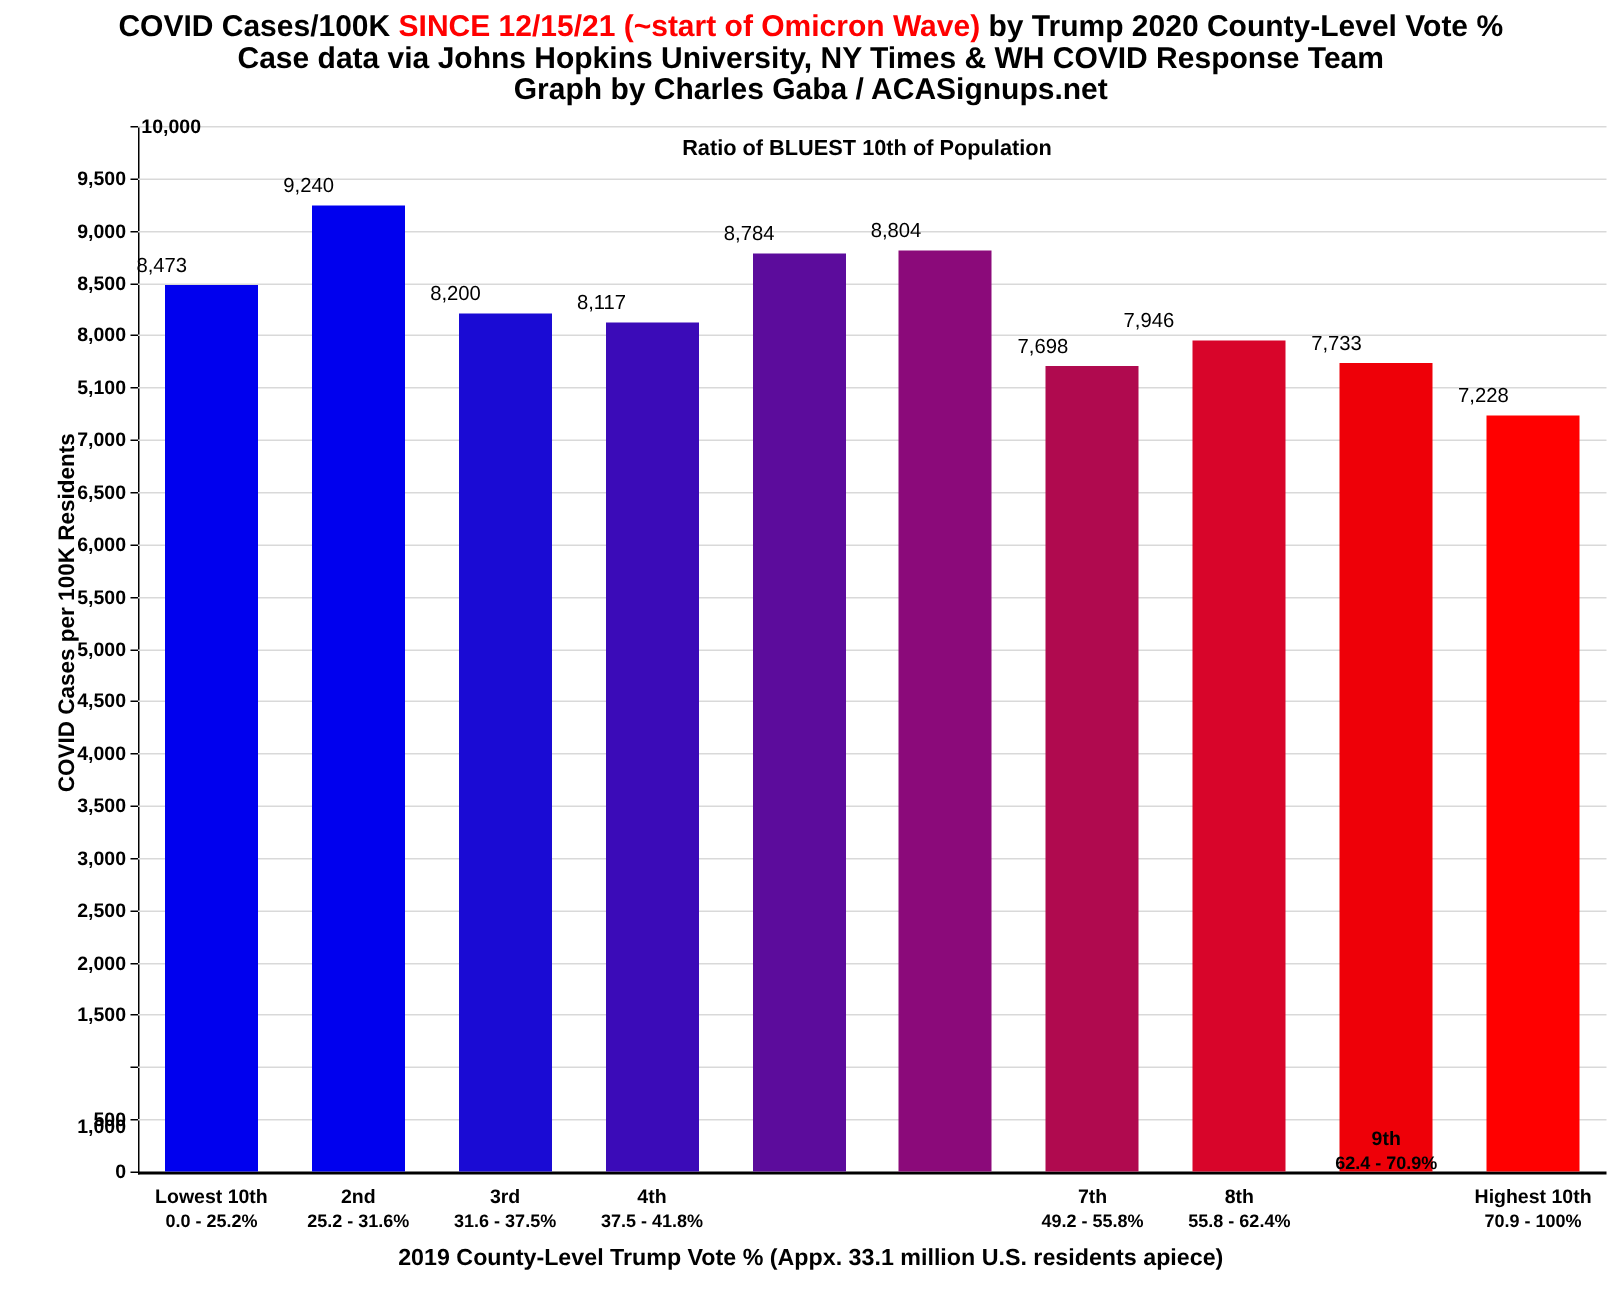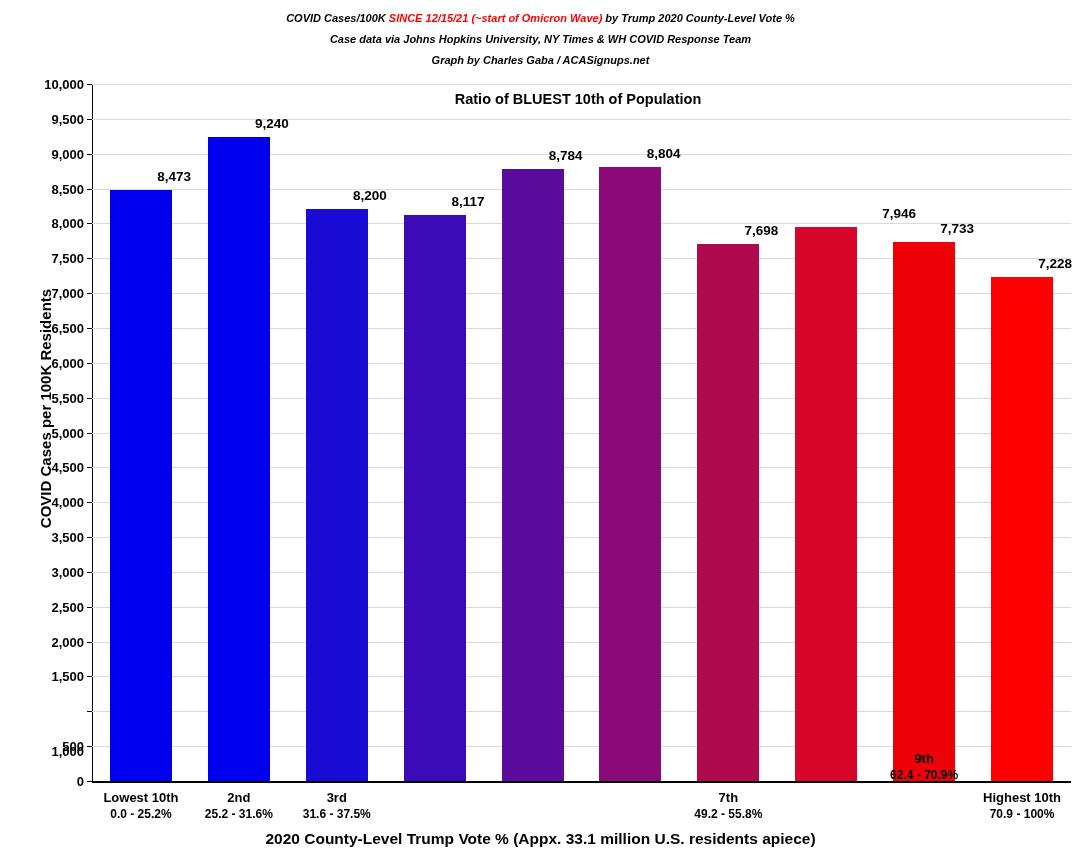--- a/index.html
+++ b/index.html
@@ -18,25 +18,24 @@
 
   
   .title-block {
     position: absolute;
     top: 8px;
     left: 0;
     width: 1081px;
     text-align: center;
   }
   .title-line {
-    font-size: 11px;
+    font-size: 20px;
     font-weight: bold;
     line-height: 21px;
     white-space: nowrap;
-    font-style: italic;
   }
   .red-text { color: #ff0000; }
 
   
   .plot-wrap {
     position: absolute;
     left: 0;
     top: 0;
     width: 1081px;
     height: 865px;
@@ -110,23 +109,23 @@
     height: 1px;
     background: #000;
   }
 
   .bar {
     position: absolute;
     bottom: 0;
   }
   .bar-value {
     position: absolute;
-    text-align: right;
+    text-align: left;
     font-size: 13.5px;
-    font-weight: bold;
+    font-weight: normal;
     white-space: nowrap;
   }
   .xtick-group {
     position: absolute;
     text-align: center;
     font-size: 13px;
     font-weight: bold;
     line-height: 17px;
   }
   .xtick-range { font-size: 12px; }
@@ -164,21 +163,21 @@
   <div class="title-line">
     <span>COVID Cases/100K </span><span class="red-text">SINCE 12/15/21 (~start of Omicron Wave)</span><span> by Trump 2020 County-Level Vote %</span>
   </div>
   <div class="title-line">Case data via Johns Hopkins University, NY Times &amp; WH COVID Response Team</div>
   <div class="title-line">Graph by Charles Gaba / ACASignups.net</div>
 </div>
 
 <div class="plot-wrap">
 
   <div class="axis-title-y">COVID Cases per 100K Residents</div>
-  <div class="axis-title-x">2020 County-Level Trump Vote % (Appx. 33.1 million U.S. residents apiece)</div>
+  <div class="axis-title-x">2019 County-Level Trump Vote % (Appx. 33.1 million U.S. residents apiece)</div>
 
   <div class="plot-box" id="plot-box">
     <div class="axis-line-y"></div>
     <div class="axis-line-x"></div>
   <div class="ytick-mark" style="top: 697px;"></div>
       <div class="ytick-label" style="top: 697px; right: 987px;">0</div>
       <div class="gridline" style="top: 662.15px;"></div>
       <div class="ytick-mark" style="top: 662.15px;"></div>
       <div class="ytick-label" style="top: 662.15px; right: 987px;">500</div>
       <div class="gridline" style="top: 627.3px;"></div>
@@ -215,68 +214,76 @@
       <div class="ytick-mark" style="top: 278.8px;"></div>
       <div class="ytick-label" style="top: 278.8px; right: 987px;">6,000</div>
       <div class="gridline" style="top: 243.95px;"></div>
       <div class="ytick-mark" style="top: 243.95px;"></div>
       <div class="ytick-label" style="top: 243.95px; right: 987px;">6,500</div>
       <div class="gridline" style="top: 209.1px;"></div>
       <div class="ytick-mark" style="top: 209.1px;"></div>
       <div class="ytick-label" style="top: 209.1px; right: 987px;">7,000</div>
       <div class="gridline" style="top: 174.25px;"></div>
       <div class="ytick-mark" style="top: 174.25px;"></div>
-      <div class="ytick-label" style="top: 174.25px; right: 987px;">7,500</div>
+      <div class="ytick-label" style="top: 174.25px; right: 987px;">5,100</div>
       <div class="gridline" style="top: 139.4px;"></div>
       <div class="ytick-mark" style="top: 139.4px;"></div>
       <div class="ytick-label" style="top: 139.4px; right: 987px;">8,000</div>
       <div class="gridline" style="top: 104.55px;"></div>
       <div class="ytick-mark" style="top: 104.55px;"></div>
       <div class="ytick-label" style="top: 104.55px; right: 987px;">8,500</div>
       <div class="gridline" style="top: 69.7px;"></div>
       <div class="ytick-mark" style="top: 69.7px;"></div>
       <div class="ytick-label" style="top: 69.7px; right: 987px;">9,000</div>
       <div class="gridline" style="top: 34.85px;"></div>
       <div class="ytick-mark" style="top: 34.85px;"></div>
       <div class="ytick-label" style="top: 34.85px; right: 987px;">9,500</div>
       <div class="gridline" style="top: 0px;"></div>
       <div class="ytick-mark" style="top: 0px;"></div>
-      <div class="ytick-label" style="top: 0px; right: 987px;">10,000</div>
+      <div class="ytick-label" style="top: 0px; right: 937px;">10,000</div>
       <div class="bar" style="left: 17.95px; width: 62px; height: 590.568px; background: rgb(0, 0, 238);"></div>
       <div class="bar-value" style="left: -1.05px; width: 100px; top: 85.4319px;">8,473</div>
       <div class="xtick-group" style="left: -11.05px; width: 120px; top: 705px;">
         <div>Lowest 10th</div>
         <div class="xtick-range">0.0 - 25.2%</div>
       </div>
       <div class="bar" style="left: 115.85px; width: 62px; height: 644.028px; background: rgb(0, 0, 238);"></div>
       <div class="bar-value" style="left: 96.85px; width: 100px; top: 31.972px;">9,240</div>
       <div class="xtick-group" style="left: 86.85px; width: 120px; top: 705px;">
         <div>2nd</div>
         <div class="xtick-range">25.2 - 31.6%</div>
       </div>
       <div class="bar" style="left: 213.75px; width: 62px; height: 571.54px; background: rgb(26, 11, 212);"></div>
       <div class="bar-value" style="left: 194.75px; width: 100px; top: 104.46px;">8,200</div>
       <div class="xtick-group" style="left: 184.75px; width: 120px; top: 705px;">
         <div>3rd</div>
         <div class="xtick-range">31.6 - 37.5%</div>
       </div>
       <div class="bar" style="left: 311.65px; width: 62px; height: 565.755px; background: rgb(59, 11, 184);"></div>
       <div class="bar-value" style="left: 292.65px; width: 100px; top: 110.245px;">8,117</div>
+      <div class="xtick-group" style="left: 282.65px; width: 120px; top: 705px;">
+        <div>4th</div>
+        <div class="xtick-range">37.5 - 41.8%</div>
+      </div>
       <div class="bar" style="left: 409.55px; width: 62px; height: 612.245px; background: rgb(92, 12, 156);"></div>
       <div class="bar-value" style="left: 390.55px; width: 100px; top: 63.7552px;">8,784</div>
       <div class="bar" style="left: 507.45px; width: 62px; height: 613.639px; background: rgb(139, 10, 122);"></div>
       <div class="bar-value" style="left: 488.45px; width: 100px; top: 62.3612px;">8,804</div>
       <div class="bar" style="left: 605.35px; width: 62px; height: 536.551px; background: rgb(176, 10, 79);"></div>
       <div class="bar-value" style="left: 586.35px; width: 100px; top: 139.449px;">7,698</div>
       <div class="xtick-group" style="left: 576.35px; width: 120px; top: 705px;">
         <div>7th</div>
         <div class="xtick-range">49.2 - 55.8%</div>
       </div>
       <div class="bar" style="left: 703.25px; width: 62px; height: 553.836px; background: rgb(216, 5, 42);"></div>
-      <div class="bar-value" style="left: 724px; width: 100px; top: 122.164px;">7,946</div>
+      <div class="bar-value" style="left: 657px; width: 100px; top: 122.164px;">7,946</div>
+      <div class="xtick-group" style="left: 674.25px; width: 120px; top: 705px;">
+        <div>8th</div>
+        <div class="xtick-range">55.8 - 62.4%</div>
+      </div>
       <div class="bar" style="left: 801.15px; width: 62px; height: 538.99px; background: rgb(238, 0, 8);"></div>
       <div class="bar-value" style="left: 782.15px; width: 100px; top: 137.01px;">7,733</div>
       <div class="xtick-group" style="left: 772.15px; width: 120px; top: 666px;">
         <div>9th</div>
         <div class="xtick-range">62.4 - 70.9%</div>
       </div>
       <div class="bar" style="left: 899.05px; width: 62px; height: 503.792px; background: rgb(255, 0, 0);"></div>
       <div class="bar-value" style="left: 880.05px; width: 100px; top: 172.208px;">7,228</div>
       <div class="xtick-group" style="left: 870.05px; width: 120px; top: 705px;">
         <div>Highest 10th</div>

